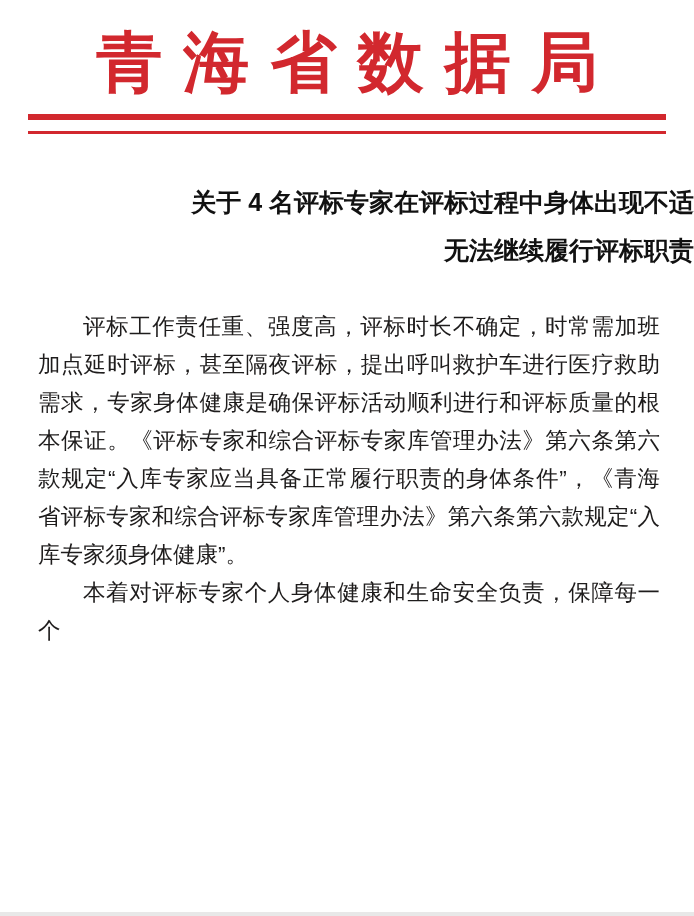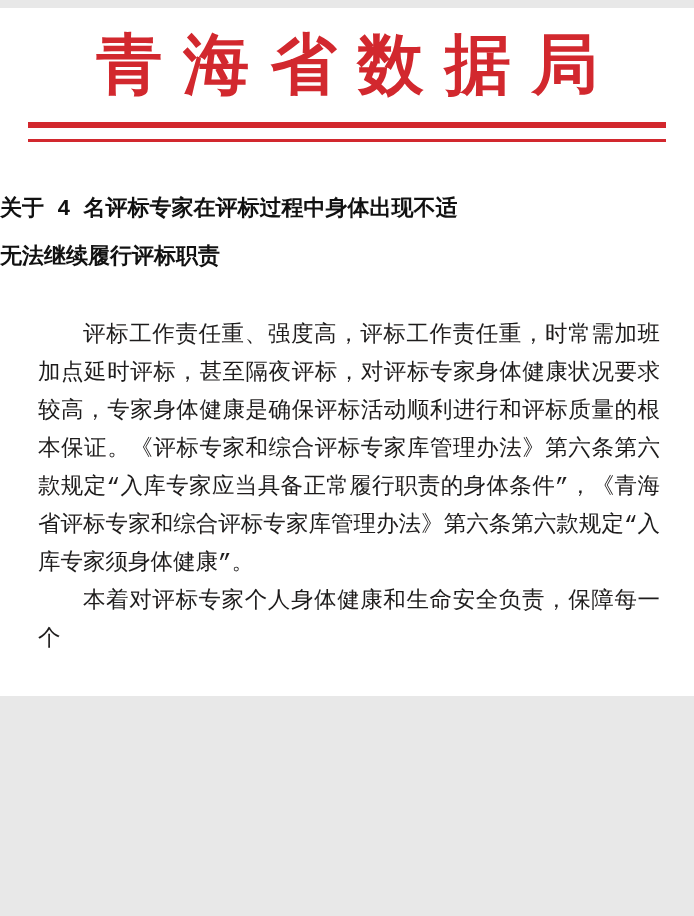--- a/index.html
+++ b/index.html
@@ -4,25 +4,25 @@
 <style>
   :root{
     --accent: #d2282e;
     --ink: #1e1c1c;
     --paper: #ffffff;
   }
   html,body{margin:0;padding:0;background:#e8e8e8;}
   .page{
     position:relative;
     width:694px;
-    height:688px;
-    margin:8px auto;
+    height:912px;
+    margin:0 auto;
     background:var(--paper);
     overflow:hidden;
-    font-family:Liberation Mono, monospace;
+    font-family:Liberation Sans, sans-serif;
   }
   
   .agency{
     margin-top:16px;
     text-align:center;
     color:var(--accent);
     font-size:66px;
     font-weight:bold;
     line-height:92px;
     letter-spacing:0.32em;
@@ -32,24 +32,24 @@
   .red-rule{
     margin:6px 28px 0 28px;
     height:11px;
     border-top:6px solid var(--accent);
     border-bottom:3px solid var(--accent);
     background:transparent;
   }
   
   .doc-title{
     margin-top:44px;
-    text-align:left;
+    text-align:right;
     color:#111;
     font-weight:bold;
-    font-size:22px;
+    font-size:25px;
     line-height:48px;
   }
   
   .body-text{
     margin-top:34px;
     padding:0 34px 0 38px;
     color:var(--ink);
     font-size:22.5px;
     line-height:38px;
     text-align:justify;
@@ -67,17 +67,17 @@
   <div class="agency">青海省数据局</div>
 
   <div class="red-rule"></div>
 
   <div class="doc-title">
     <div>关于 4 名评标专家在评标过程中身体出现不适</div>
     <div>无法继续履行评标职责</div>
   </div>
 
   <div class="body-text">
-    <p>评标工作责任重、强度高，评标工作责任重，时常需加班加点延时评标，甚至隔夜评标，对评标专家身体健康状况要求较高，专家身体健康是确保评标活动顺利进行和评标质量的根本保证。《评标专家和综合评标专家库管理办法》第六条第六款规定“入库专家应当具备正常履行职责的身体条件”，《青海省评标专家和综合评标专家库管理办法》第六条第六款规定“入库专家须身体健康”。</p>
+    <p>评标工作责任重、强度高，评标时长不确定，时常需加班加点延时评标，甚至隔夜评标，提出呼叫救护车进行医疗救助需求，专家身体健康是确保评标活动顺利进行和评标质量的根本保证。《评标专家和综合评标专家库管理办法》第六条第六款规定“入库专家应当具备正常履行职责的身体条件”，《青海省评标专家和综合评标专家库管理办法》第六条第六款规定“入库专家须身体健康”。</p>
     <p>本着对评标专家个人身体健康和生命安全负责，保障每一个</p>
   </div>
 
 </div>
 
 </body></html>

